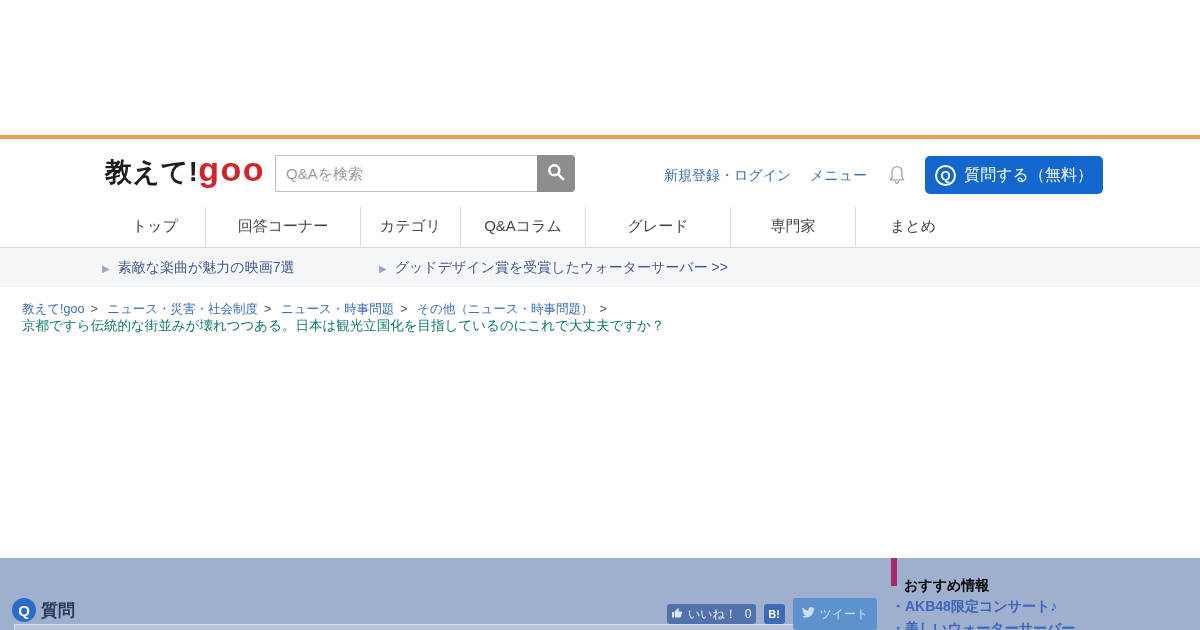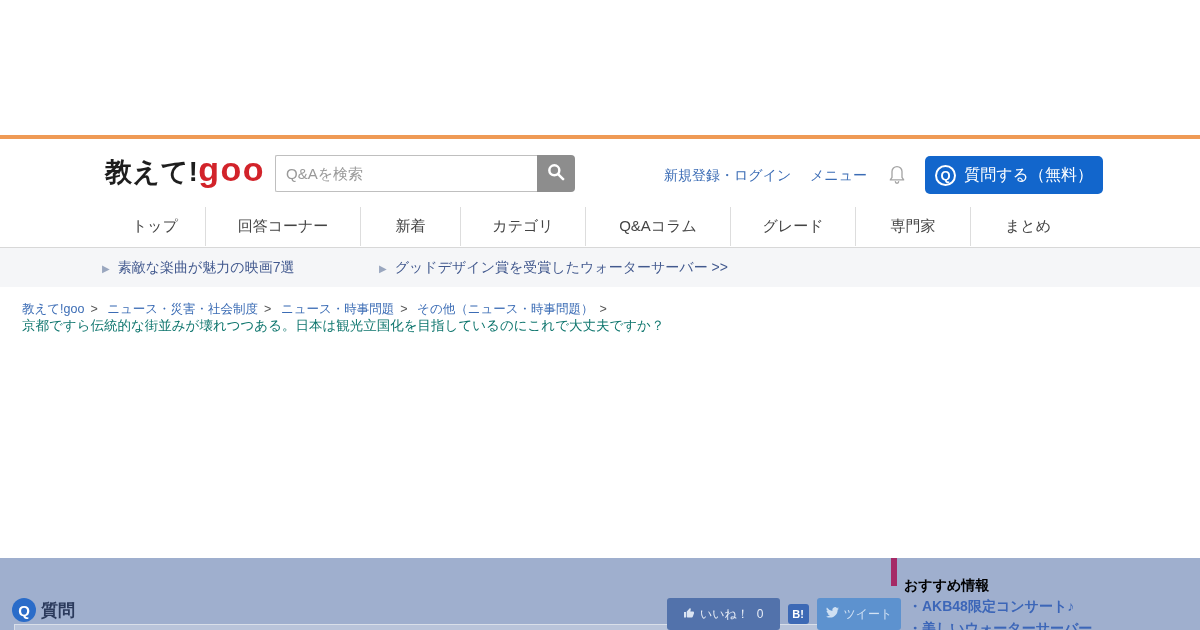--- a/index.html
+++ b/index.html
@@ -65,33 +65,33 @@
   
   .bottom { position:absolute; left:0; top:558px; width:100%; height:72px; background:#9fafce; }
   .q-head { position:absolute; left:12px; top:40px; display:flex; align-items:center; gap:5px; }
   .q-badge { width:24px; height:24px; border-radius:50%; background:#2a6cc9; color:#fff;
     font-size:15px; font-weight:bold; display:flex; align-items:center; justify-content:center; }
   .q-head-label { font-size:17px; font-weight:bold; color:#2b3a5c; }
   .q-box { position:absolute; left:14px; top:66px; width:844px; height:30px;
     background:#b9c4da; border:1px solid #d9dfe9; }
 
   .social { position:absolute; left:667px; top:40px; display:flex; gap:8px; align-items:center; }
-  .btn-like { height:32px; background:#5272ab; border:none; border-radius:3px; color:#e9eef7;
-    font-size:12px; display:flex; align-items:center; gap:5px; padding:0 16px; cursor:pointer; font-family:inherit; }
+  .btn-like { height:20px; background:#5272ab; border:none; border-radius:3px; color:#e9eef7;
+    font-size:12px; display:flex; align-items:center; gap:5px; padding:0 4px; cursor:pointer; font-family:inherit; }
   .like-count { margin-left:3px; color:#e9eef7; }
   .btn-hatena { width:21px; height:20px; background:#3d69b5; border:none; border-radius:3px;
     color:#fff; font-weight:bold; font-size:11px; display:flex; align-items:center; justify-content:center;
     cursor:pointer; font-family:inherit; }
   .btn-tweet { height:20px; background:#5d92cf; border:none; border-radius:3px; color:#d3e2f4;
     font-size:12px; display:flex; align-items:center; gap:5px; padding:16px 9px; cursor:pointer; font-family:inherit; }
 
   .sidebar { position:absolute; left:891px; top:0; width:300px; height:72px; }
   .sb-bar { position:absolute; left:0; top:0; width:6px; height:28px; background:#a52a66; }
   .sb-head { position:absolute; left:13px; top:19px; font-size:14px; font-weight:bold; color:#000000; }
-  .sb-link { position:absolute; left:17px; font-size:14px; font-weight:bold; color:#3c66b8;
+  .sb-link { position:absolute; left:0; font-size:14px; font-weight:bold; color:#3c66b8;
     text-decoration:none; cursor:pointer; white-space:nowrap; }
   .sb-link-1 { top:40px; } .sb-link-2 { top:62px; }
 </style>
 </head>
 <body>
 
 <div class="page">
 
   <div class="orange-divider"></div>
 
@@ -124,21 +124,20 @@
 
     <button class="ask-btn">
       <span class="q-circle">Q</span>
       <span>質問する（無料）</span>
     </button>
   </header>
 
   <nav class="nav">
     <a class="nav-item">トップ</a>
     <a class="nav-item">回答コーナー</a>
-    <a class="nav-item">新着</a>
     <a class="nav-item">カテゴリ</a>
     <a class="nav-item">Q&amp;Aコラム</a>
     <a class="nav-item">グレード</a>
     <a class="nav-item">専門家</a>
     <a class="nav-item">まとめ</a>
   </nav>
 
   <div class="promo">
     <a class="promo-link promo-link-1">
       <span class="promo-arrow">▶</span>

